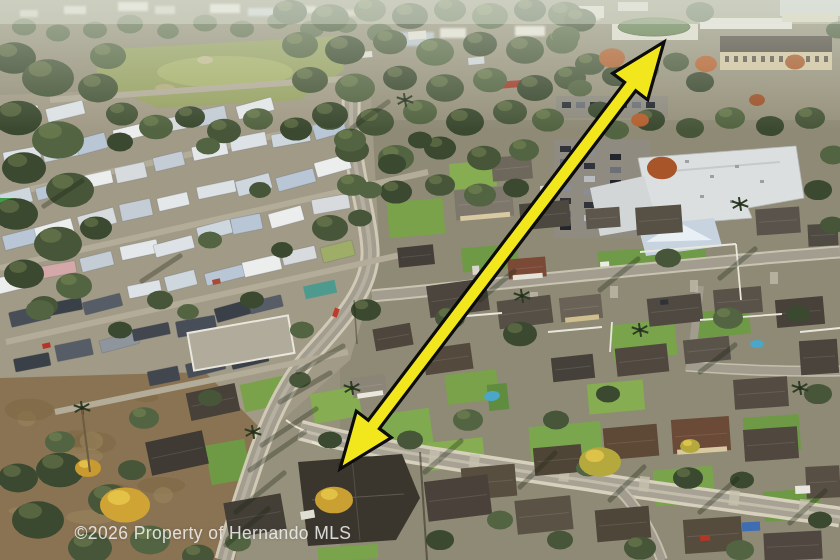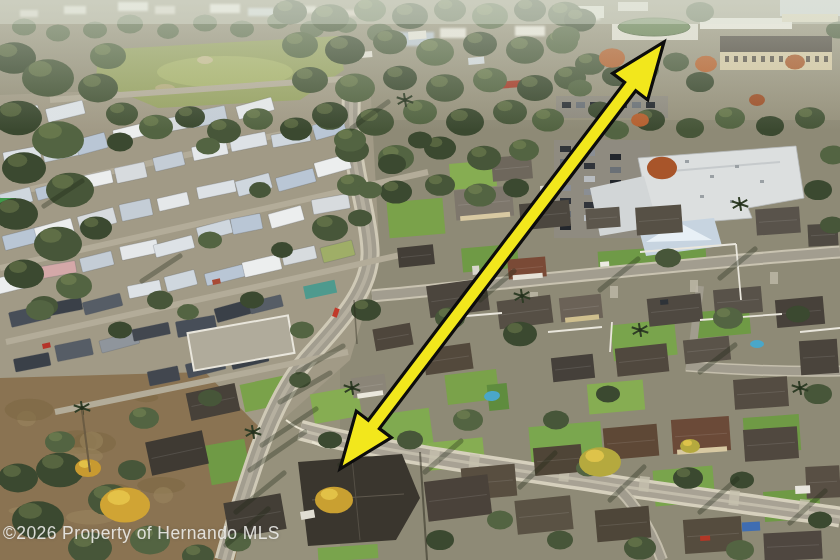--- a/index.html
+++ b/index.html
@@ -674,14 +674,14 @@
         <line x1="354" y1="300" x2="357" y2="344" stroke="rgba(40,38,25,.4)" stroke-width="1.5"></line>
       </g>
       <g>
         <rect x="0" y="0" width="840" height="130" fill="url(#hz)"></rect>
         <rect x="0" y="0" width="840" height="24" fill="rgba(225,230,217,0.4)"></rect>
       </g>
     </svg>
   <svg id="overlay" width="840" height="560" viewBox="0 0 840 560" aria-hidden="true">
     <polygon id="arrow-poly" points="340,469 391.4,437.7 379.4,428.6 635.7,90.8 647.7,99.9 664,42 612.6,73.3 624.6,82.4 368.3,420.2 356.3,411.1" fill="#f2e71c" stroke="#0c0c0c" stroke-width="3.2" stroke-linejoin="miter"></polygon>
   </svg>
-  <div class="watermark" style="color: rgba(244, 244, 242, 0.85);">©2026 Property of Hernando MLS</div>
+  <div class="watermark" style="color: rgba(244, 244, 242, 0.85); text-align: center;">©2026 Property of Hernando MLS</div>
 </div>
 
 </body></html>

